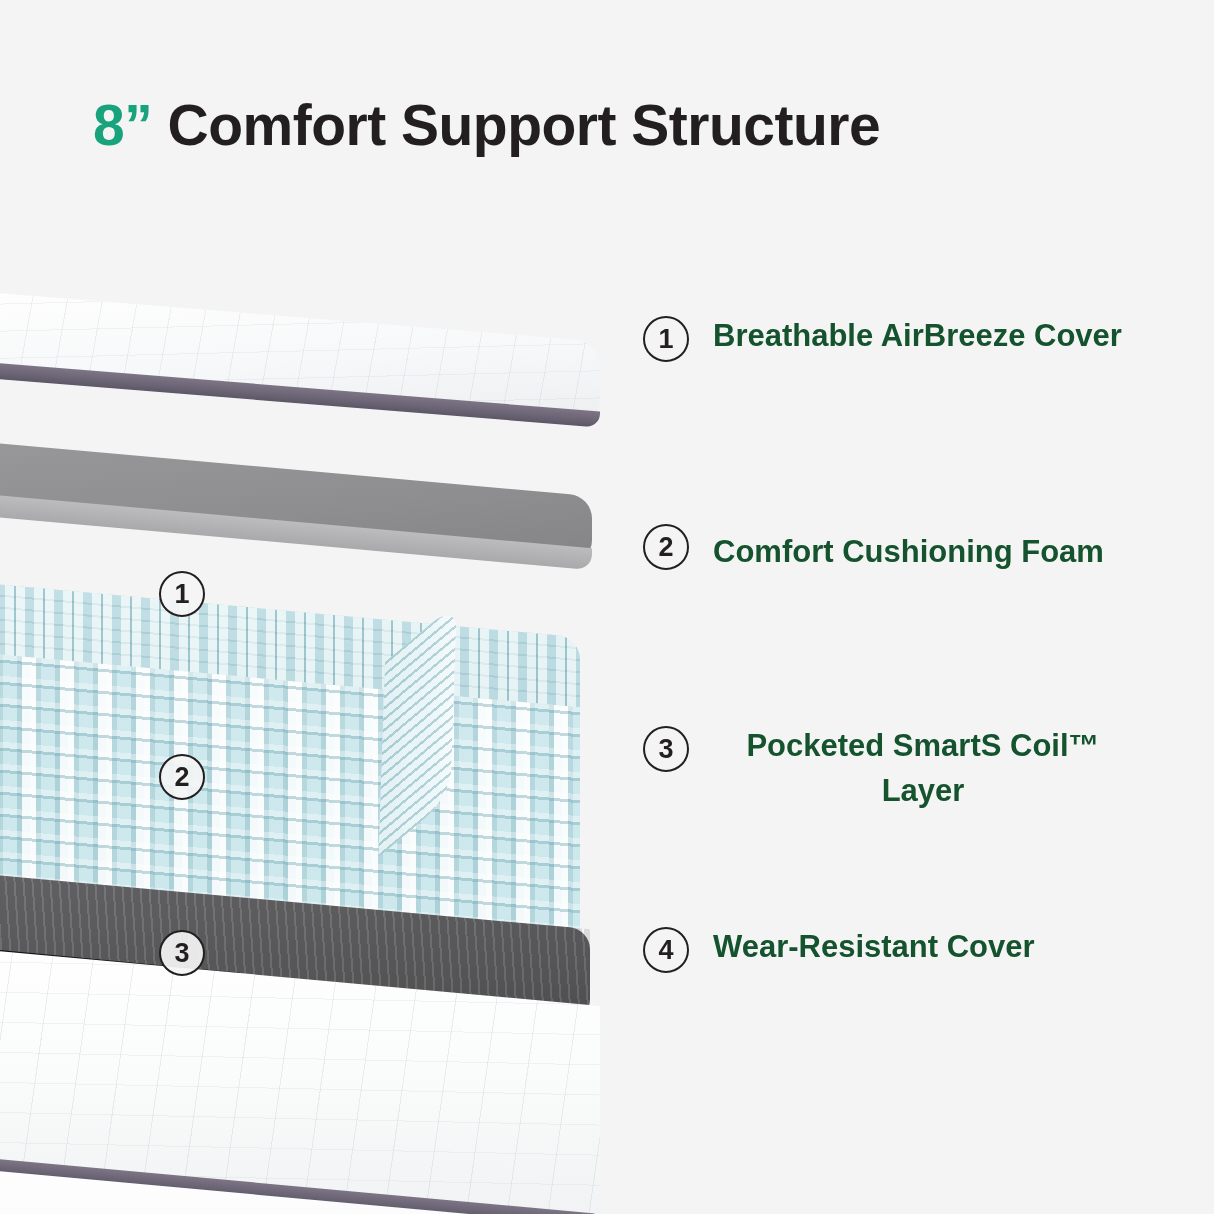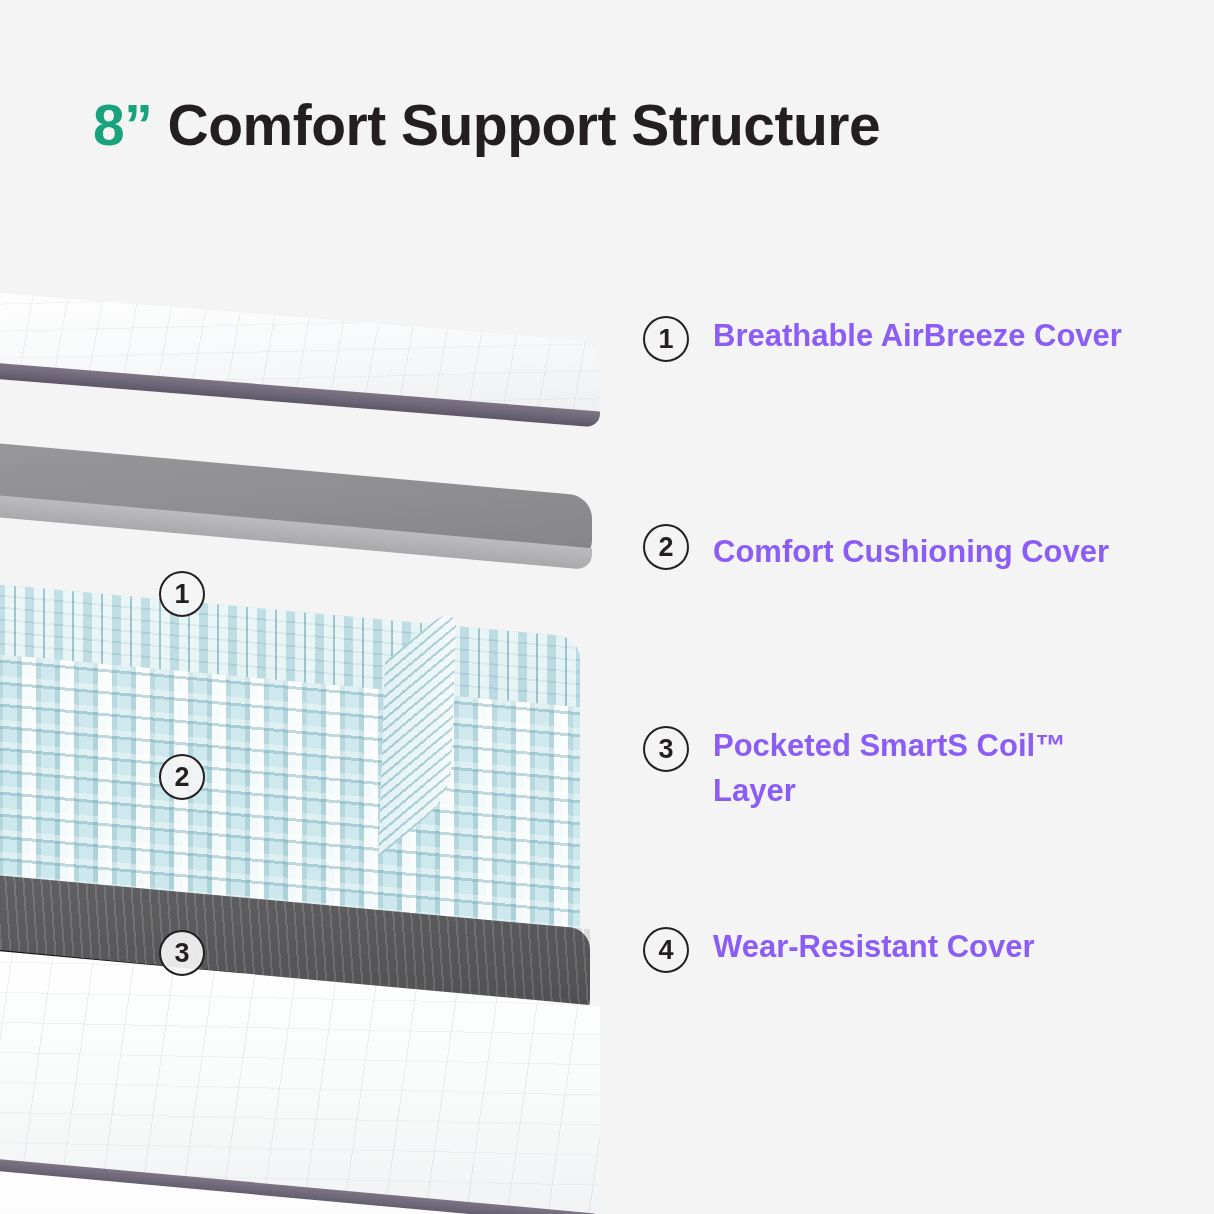--- a/index.html
+++ b/index.html
@@ -12,20 +12,21 @@
     background: #f4f4f4;
     font-family: "Liberation Sans", sans-serif;
     overflow: hidden;
     position: relative;
   }
 
   .canvas {
     position: absolute;
     inset: 0;
     background: #f4f4f4;
+    text-align: center;
   }
 
   
   .title {
     position: absolute;
     left: 93px;
     top: 92px;
     font-size: 57px;
     font-weight: bold;
     color: #231f20;
@@ -301,21 +302,21 @@
     font-weight: bold;
     display: flex;
     align-items: center;
     justify-content: center;
     box-sizing: border-box;
     margin-top: 2px;
   }
   .legend-row .legend-text {
     font-size: 31px;
     font-weight: bold;
-    color: #8b5cf6;
+    color: #14532d;
     line-height: 1.45;
     max-width: 420px;
   }
   .row-1 { left: 0; top: 14px; }
   .row-2 { left: 0; top: 222px; }
   .row-3 { left: 0; top: 424px; }
   .row-4 { left: 0; top: 625px; }
   .row-2 .legend-text { line-height: 1.95; }
 </style>
 </head>
@@ -362,21 +363,21 @@
 
   <div class="legend">
 
     <div class="legend-row row-1">
       <div class="badge-inline">1</div>
       <div class="legend-text">Breathable AirBreeze Cover</div>
     </div>
 
     <div class="legend-row row-2">
       <div class="badge-inline">2</div>
-      <div class="legend-text">Comfort Cushioning Cover</div>
+      <div class="legend-text">Comfort Cushioning Foam</div>
     </div>
 
     <div class="legend-row row-3">
       <div class="badge-inline">3</div>
       <div class="legend-text">Pocketed SmartS Coil™ Layer</div>
     </div>
 
     <div class="legend-row row-4">
       <div class="badge-inline">4</div>
       <div class="legend-text">Wear-Resistant Cover</div>

